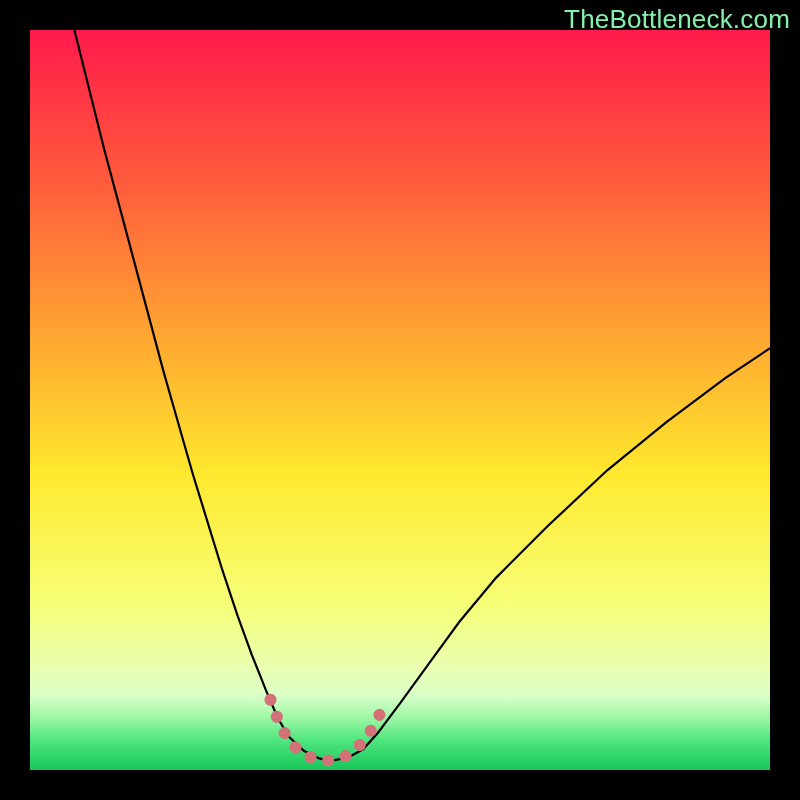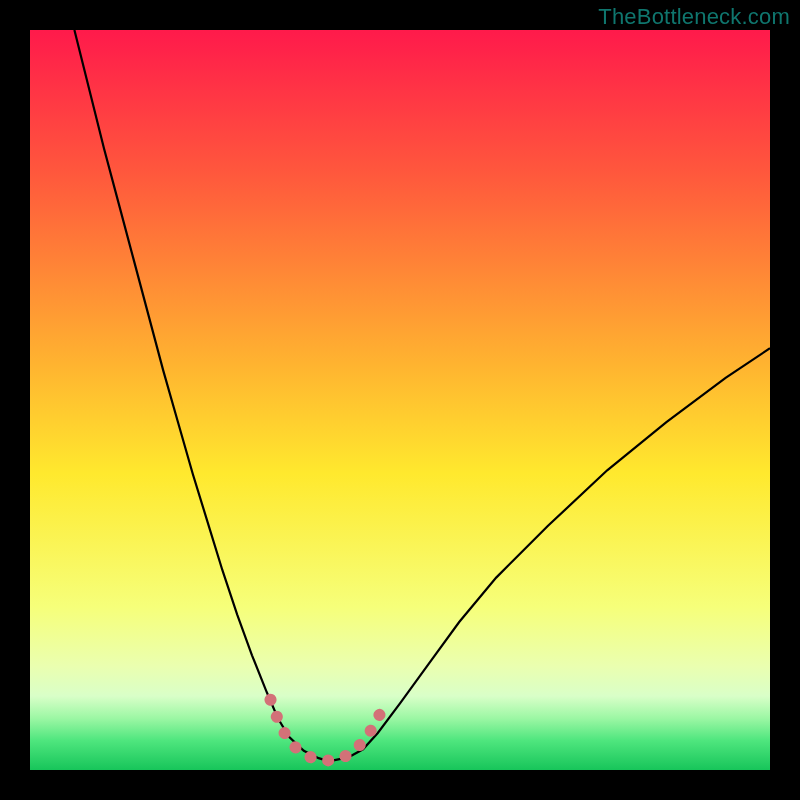--- a/index.html
+++ b/index.html
@@ -21,22 +21,22 @@
     left: 30px;
     top: 30px;
     width: 740px;
     height: 740px;
     overflow: hidden;
   }
   .watermark {
     position: absolute;
     top: 4px;
     right: 10px;
-    color: #0f766e;
-    font-size: 22px;
+    color: #86efac;
+    font-size: 26px;
     letter-spacing: 0.2px;
     font-weight: 500;
     z-index: 10;
   }
   svg {
     display: block;
   }
 </style>
 </head>
 <body>

